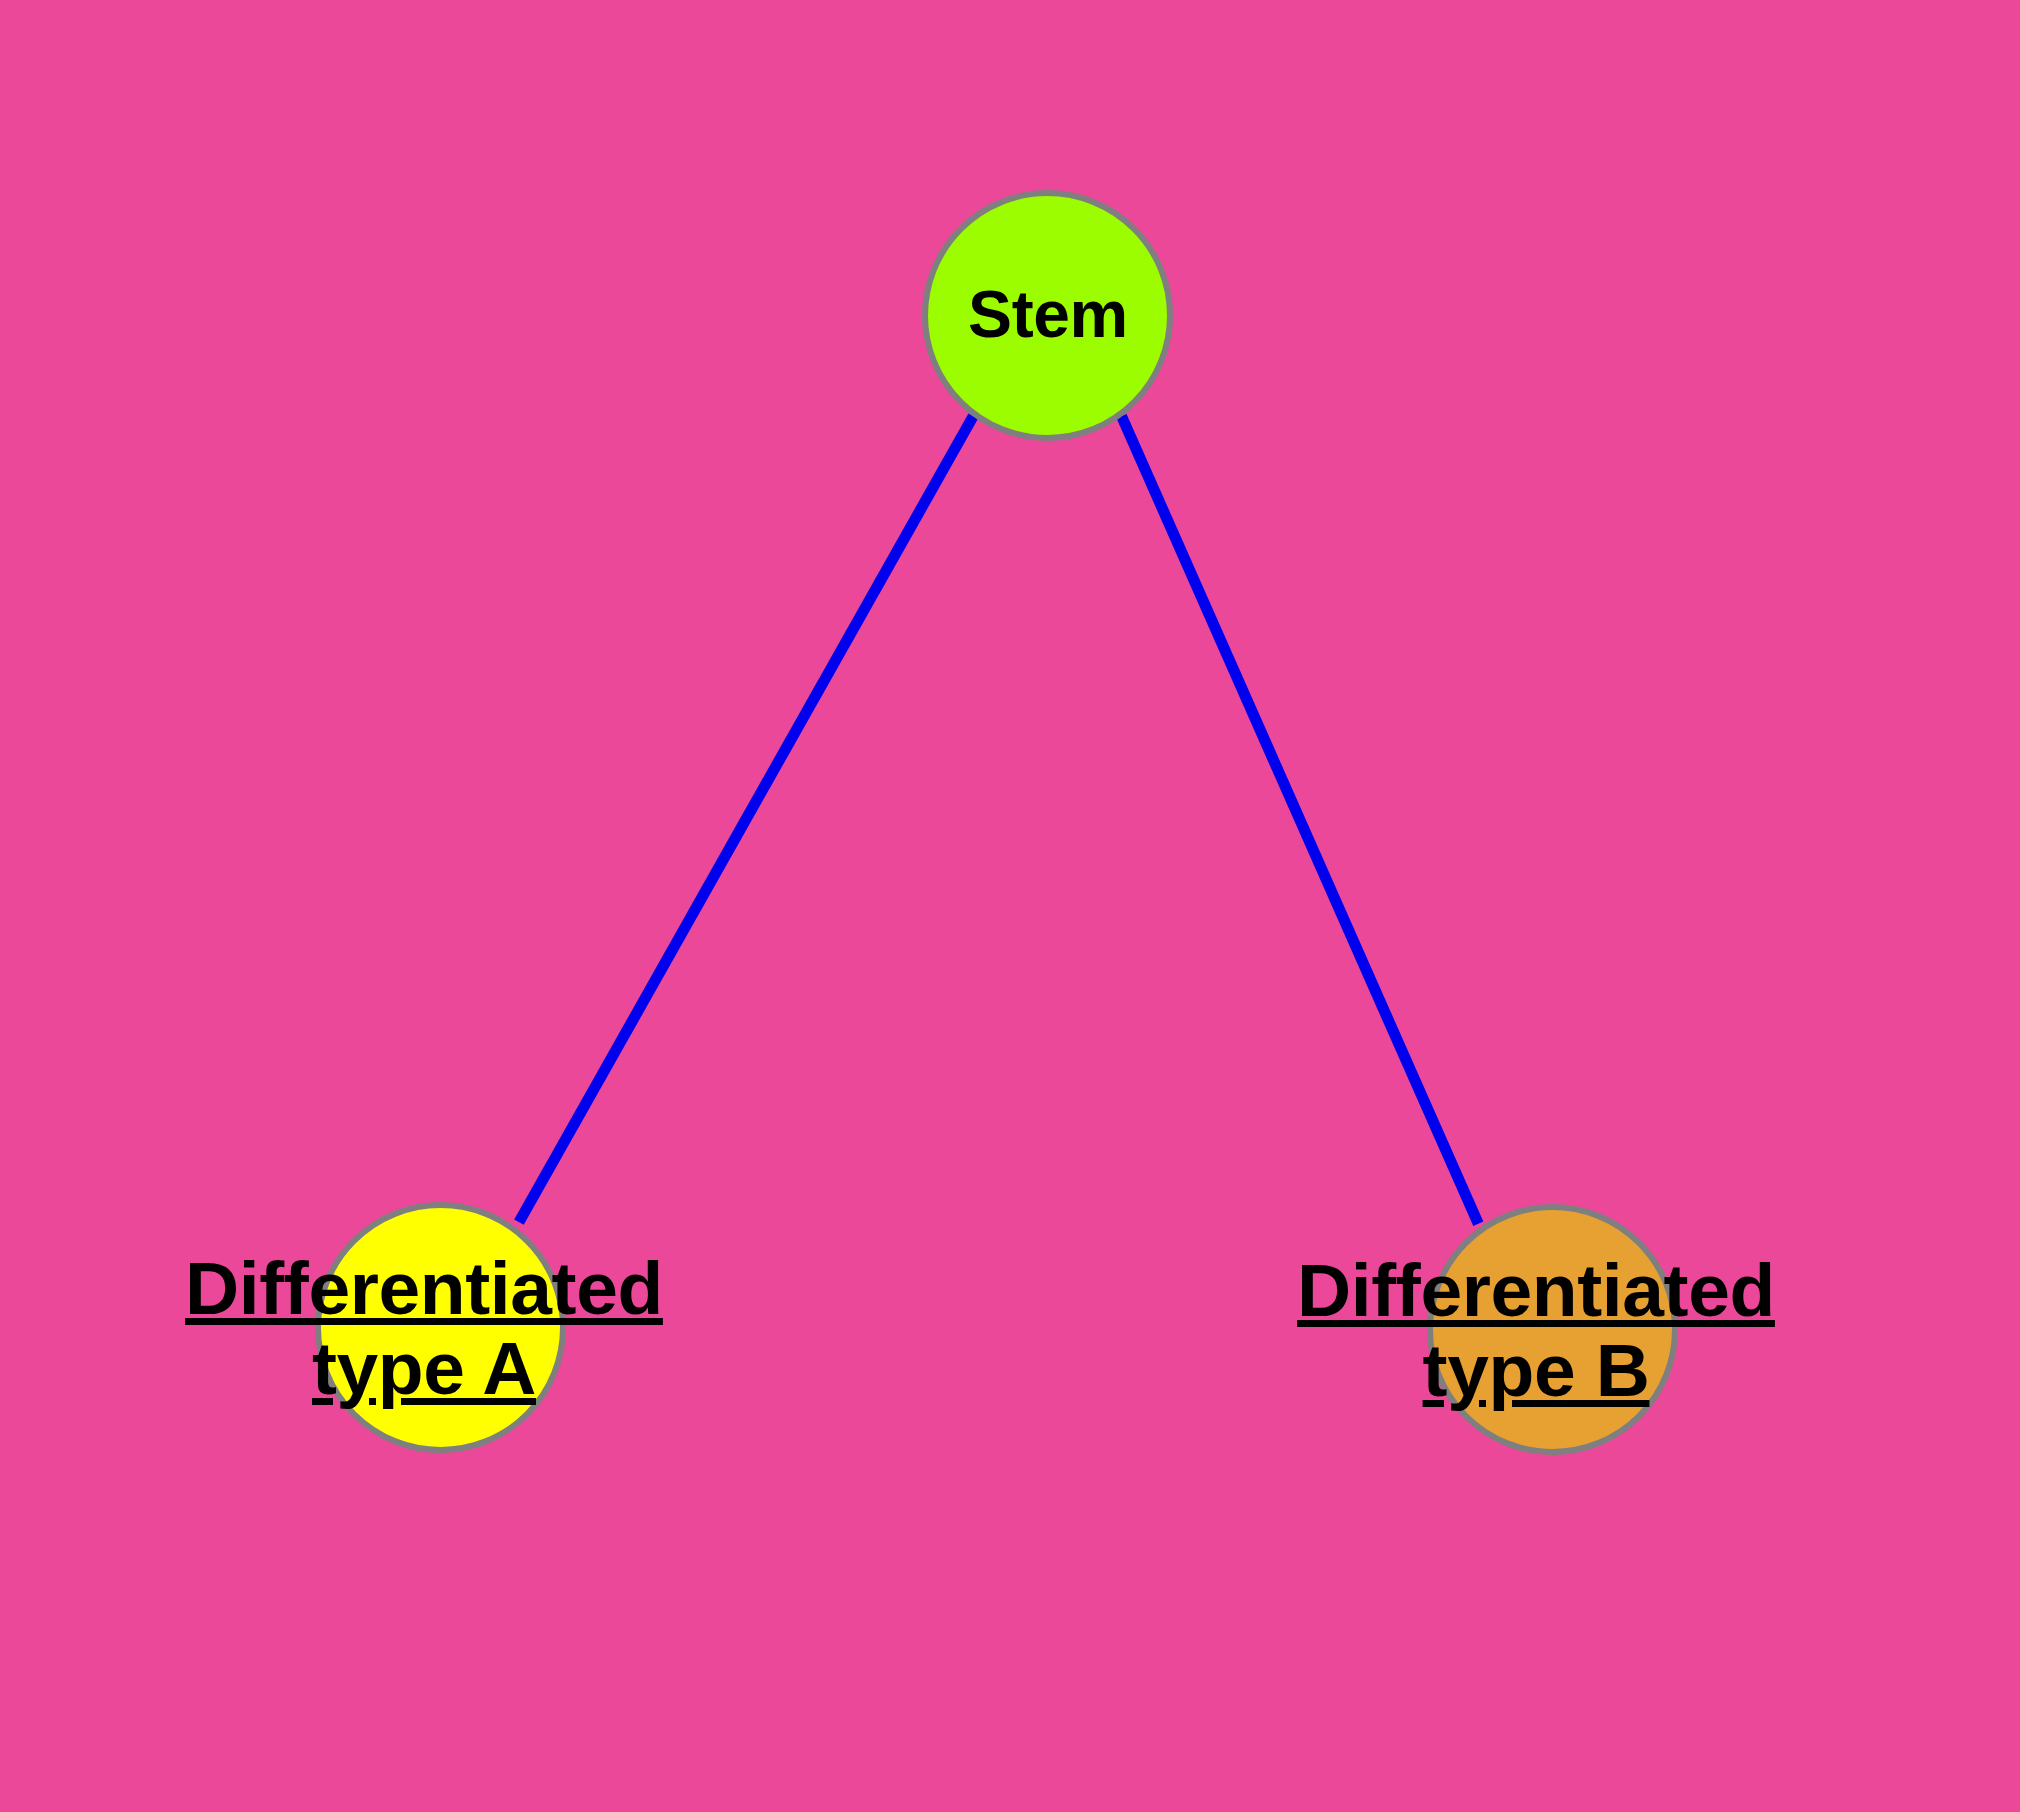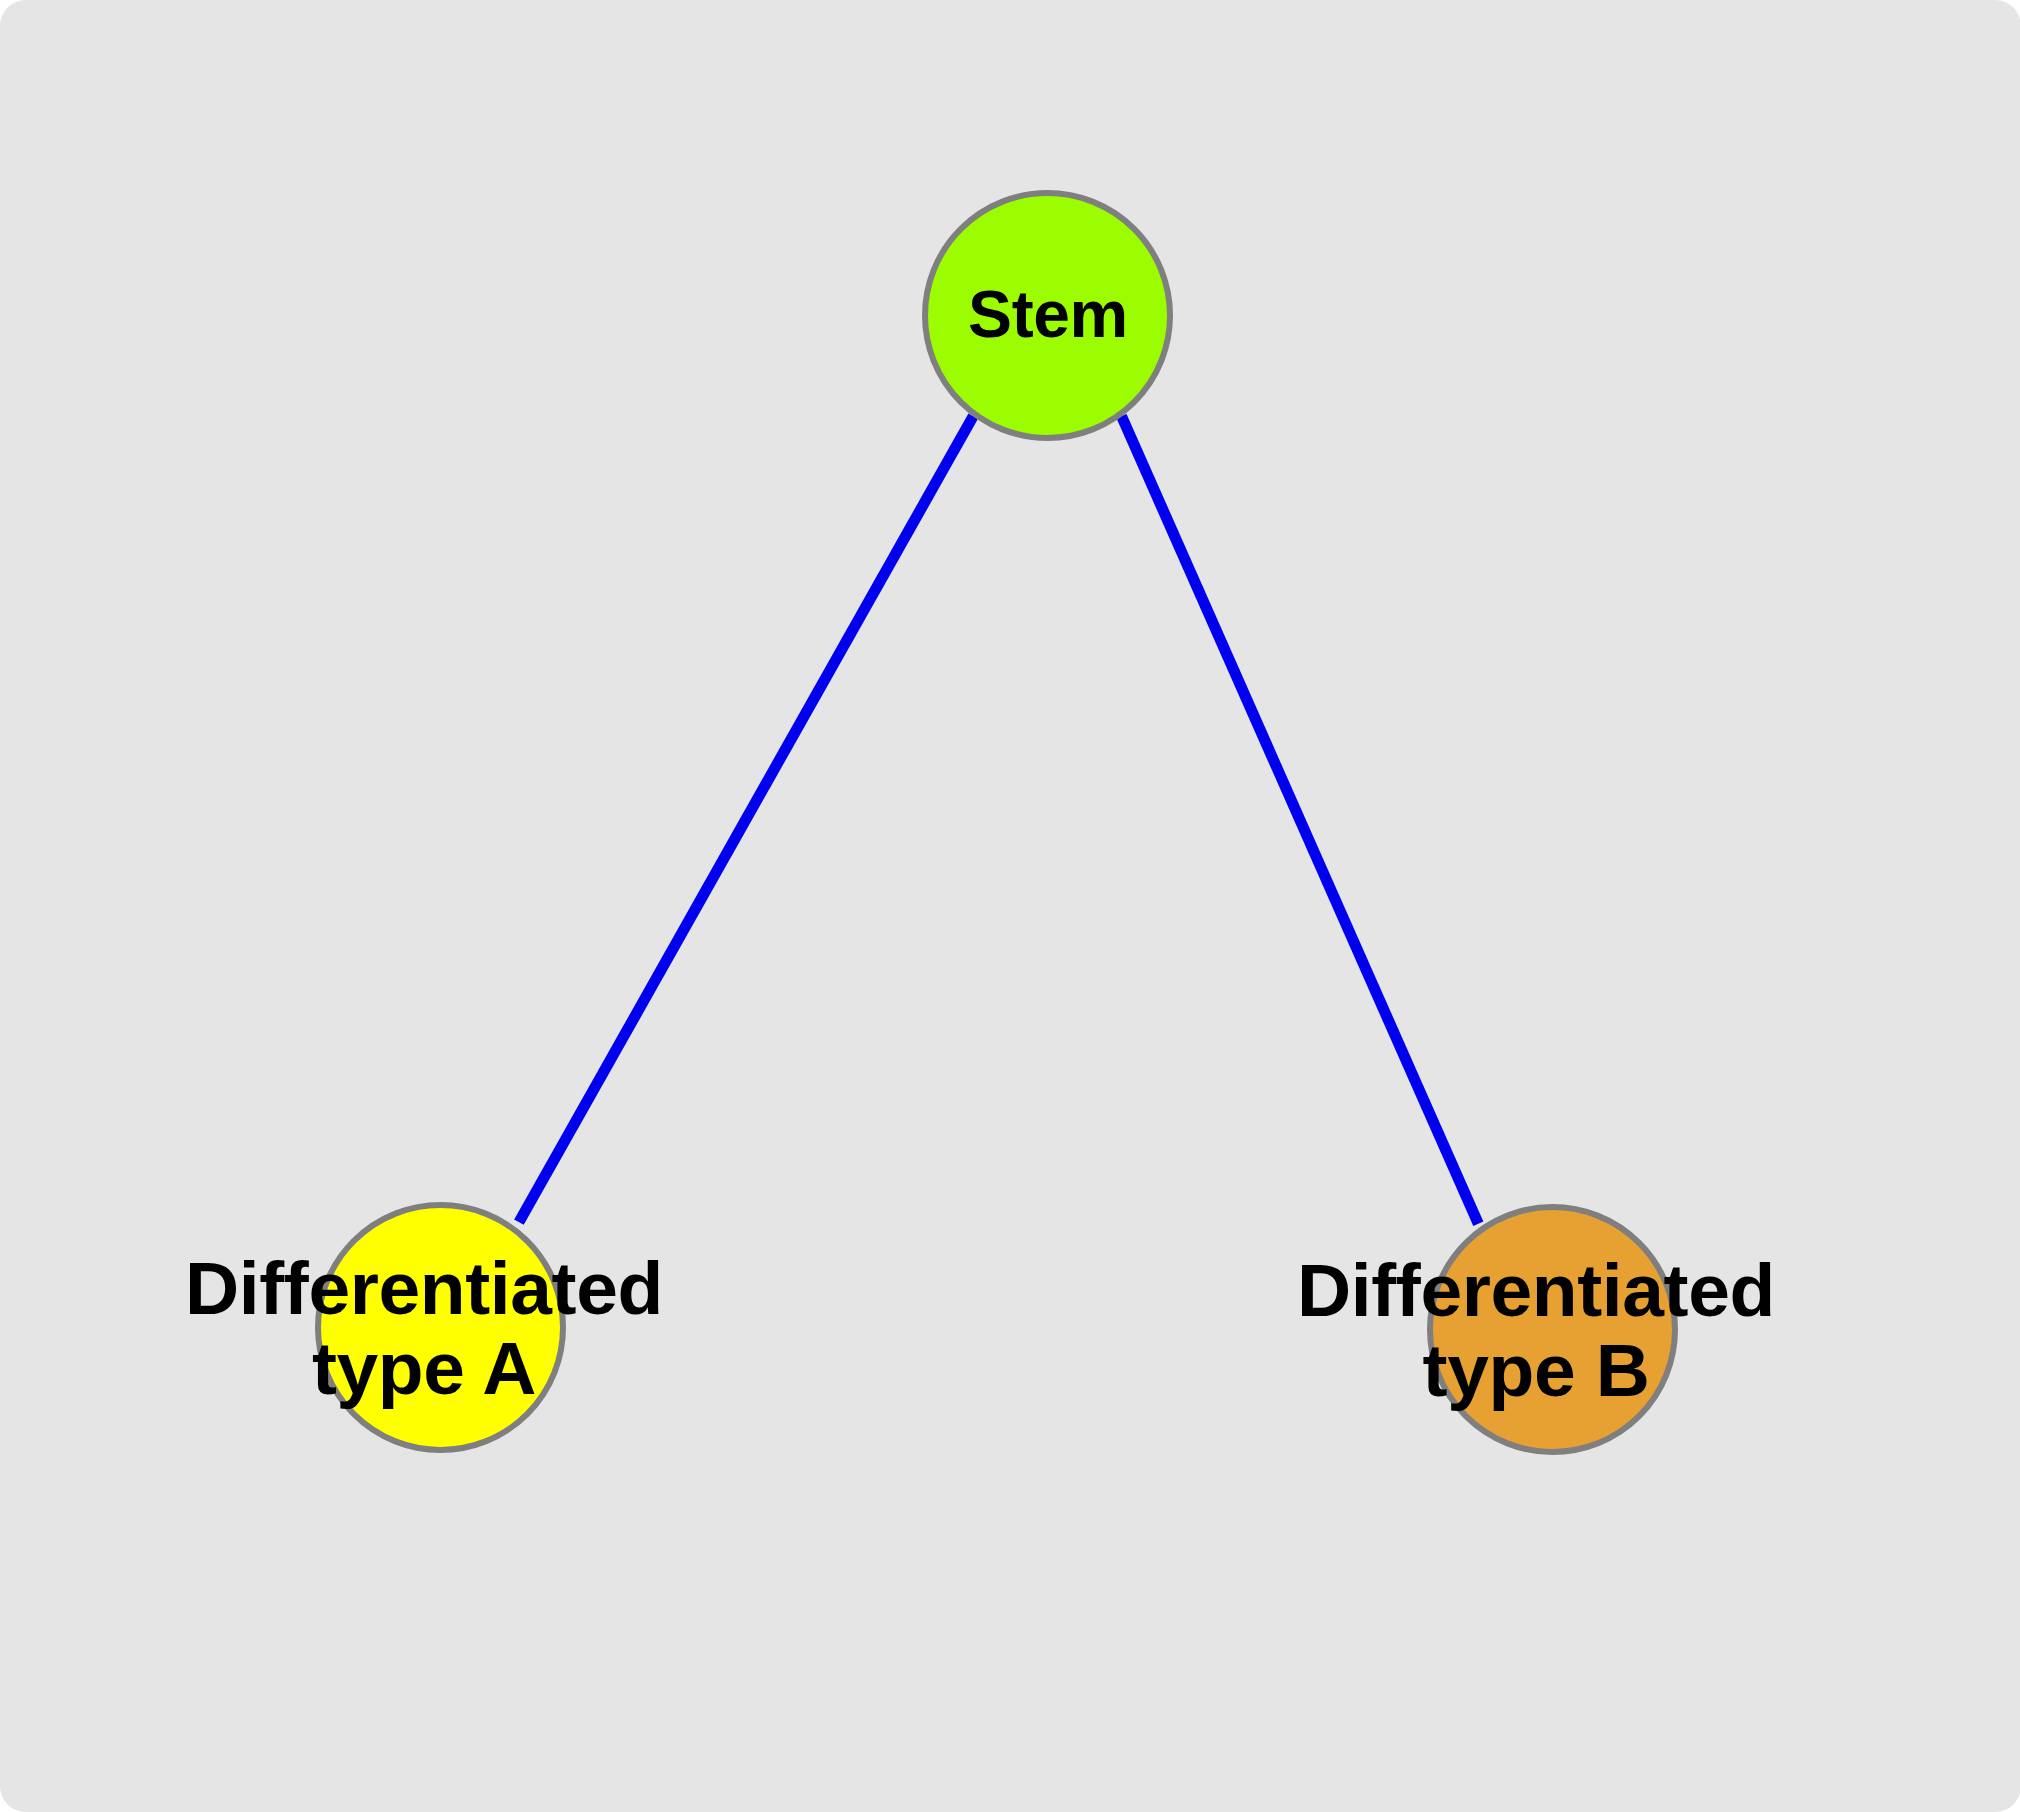--- a/index.html
+++ b/index.html
@@ -47,26 +47,27 @@
     line-height: 1.06;
     white-space: pre-line;
     letter-spacing: -0.4px;
     -webkit-font-smoothing: antialiased;
   }
   .label-stem {
     font-size: 66px;
   }
   .label-leaf {
     font-size: 75px;
+    text-decoration: underline;
   }
 </style>
 </head>
 <body>
 
-<div id="graph-canvas" style="background: #e5e5e5; border-radius: 26px;">
+<div id="graph-canvas" style="background: #ec4899;">
 
   <svg id="edge-layer" viewBox="0 0 2384 2138" width="2021" height="1812">
     <line x1="1148" y1="491" x2="612" y2="1442" stroke="#0000ee" stroke-width="13" stroke-linecap="butt"></line>
     <line x1="1323" y1="491" x2="1744" y2="1444" stroke="#0000ee" stroke-width="13" stroke-linecap="butt"></line>
   </svg>
 
   <div id="node-layer">
     <div class="node" style="left: 922px; top: 190px; width: 251px; height: 251px; background: rgb(156, 252, 0); border-color: rgb(127, 127, 127);"></div>
     <div class="node" style="left: 315px; top: 1202px; width: 251px; height: 251px; background: rgb(255, 255, 0); border-color: rgb(127, 127, 127);"></div>
     <div class="node" style="left: 1427px; top: 1204px; width: 251px; height: 251px; background: rgb(230, 161, 50); border-color: rgb(127, 127, 127);"></div>

